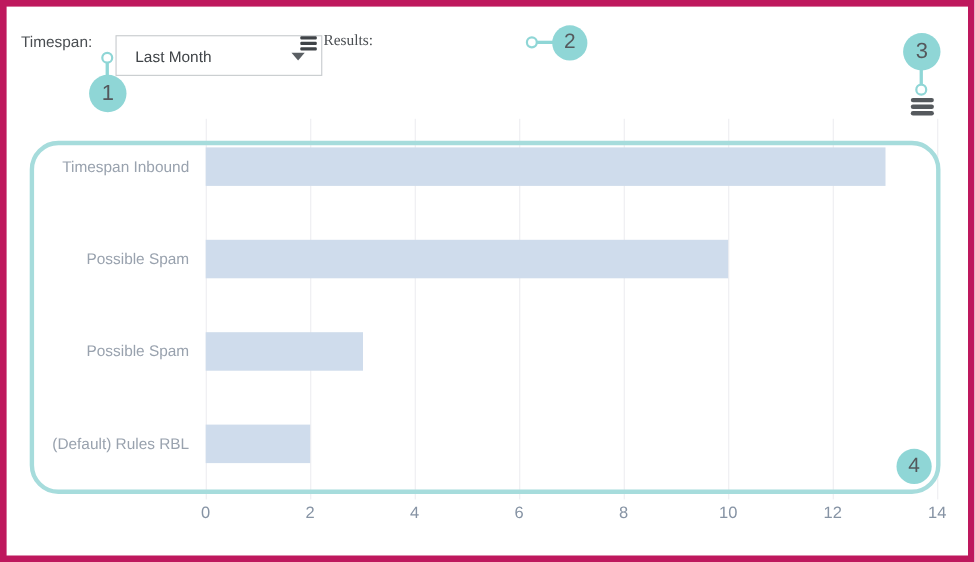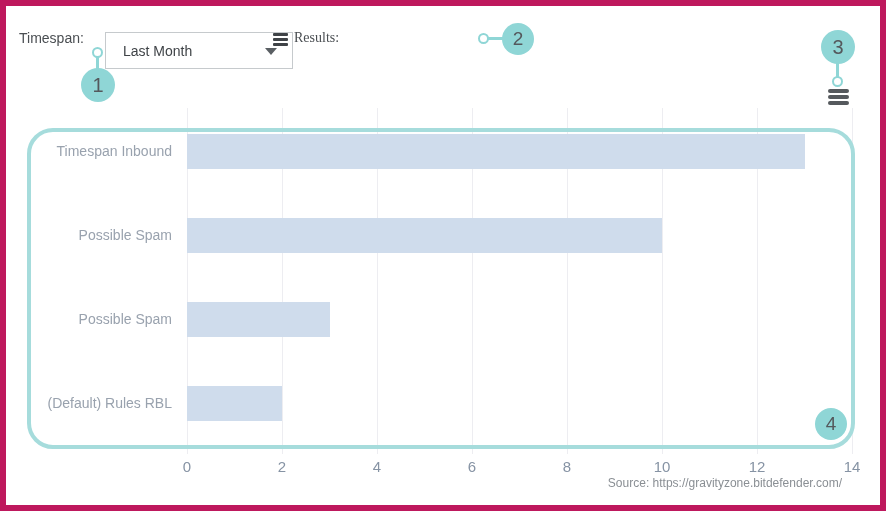--- a/index.html
+++ b/index.html
@@ -115,14 +115,13 @@
   <div class="node" style="left:472px; top:27px;"></div>
   <div class="stem" style="left:482px; top:31px; width:16px; height:3px;"></div>
   <div class="callout c32" style="left:496px; top:17px;">2</div>
 
   <div class="callout c34" style="left:815px; top:24px;">3</div>
   <div class="stem" style="left:830px; top:56px; width:3px; height:16px;"></div>
   <div class="node" style="left:826px; top:70px;"></div>
 
   <div class="callout c32" style="left:809px; top:402px;">4</div>
 
-  <div class="source">Source: https://gravityzone.bitdefender.com/</div>
 </div>
 
 </body></html>

